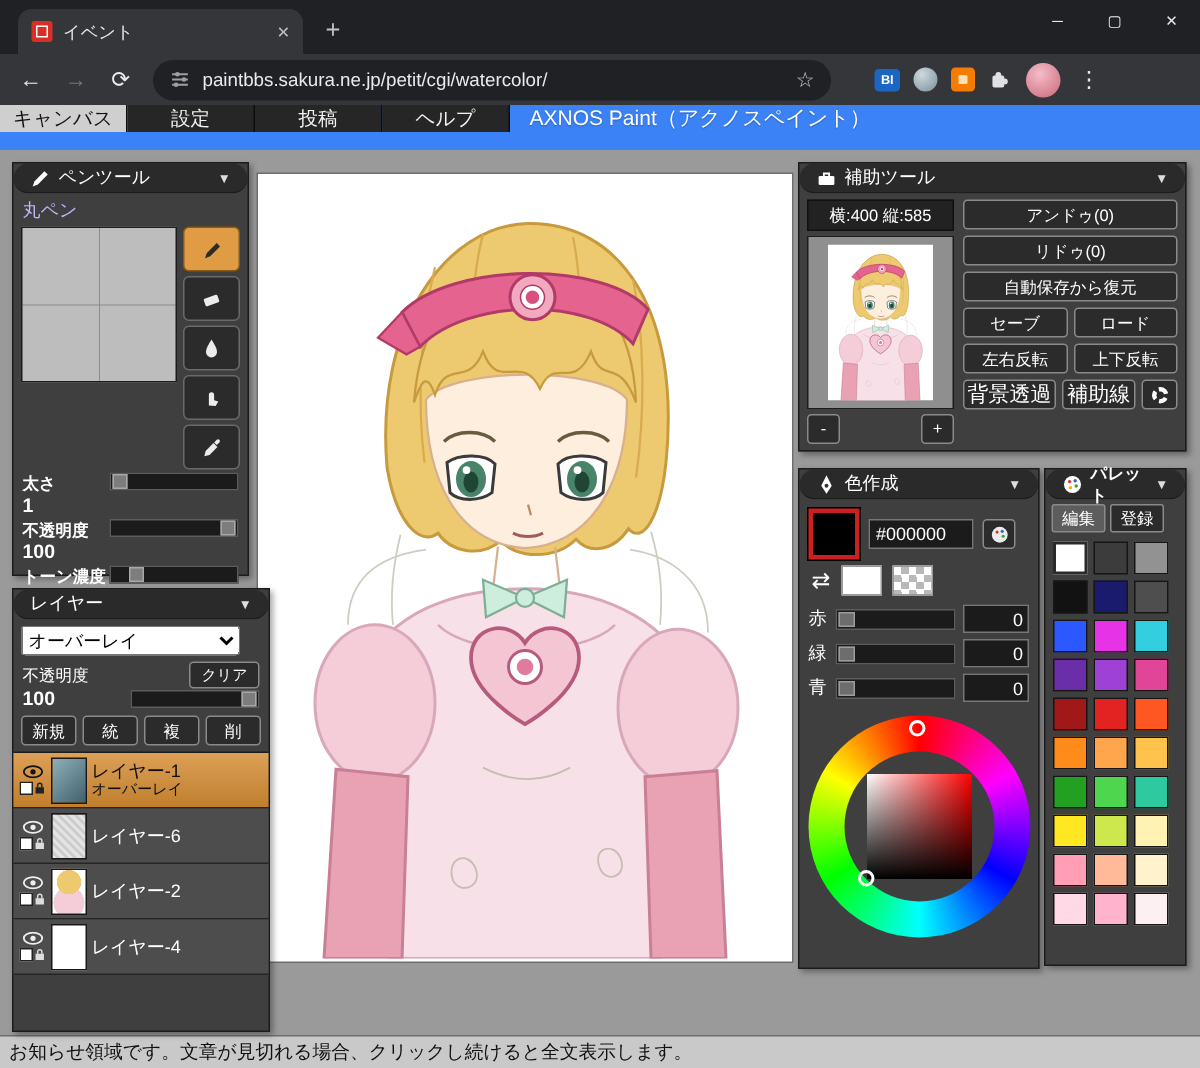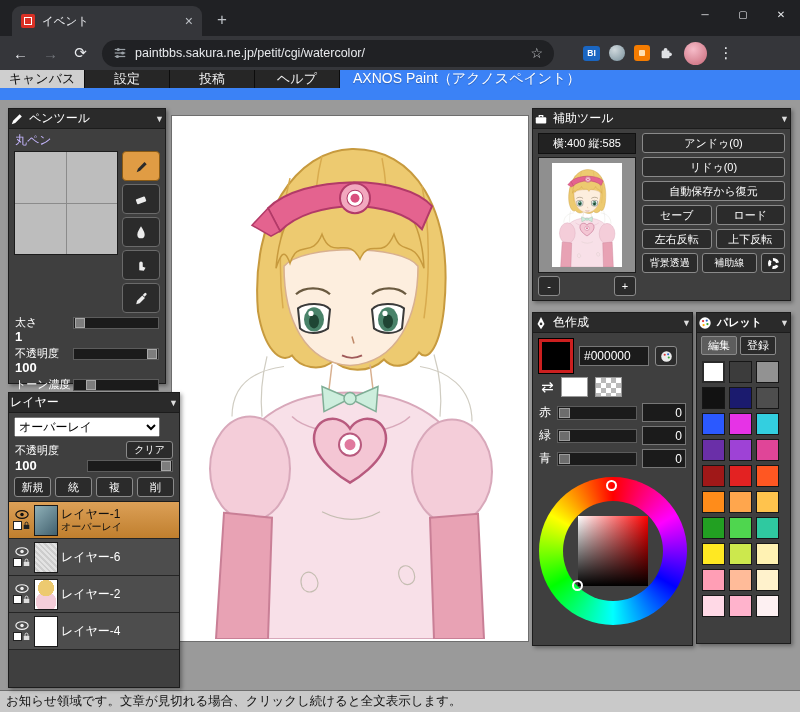--- a/index.html
+++ b/index.html
@@ -32,36 +32,36 @@
 
   
   .apptabs{height:30px;background:#3b82f6;display:flex;align-items:flex-start;}
   .apptab{width:85px;display:flex;align-items:center;justify-content:center;font-size:13px;background:#262626;color:#f2f2f2;border-right:1px solid #0c0c0c;}
   .apptab.active{background:#cfcfcf;color:#111;}
   .app-title{margin-left:13px;display:flex;align-items:center;color:#fff;font-size:14px;text-shadow:0 1px 1px rgba(0,0,0,.25);}
 
   
   .main{position:relative;height:590px;background:#9a9a9a;}
   .panel{position:absolute;background:#3f3f3f;border:1px solid #1c1c1c;box-shadow:2px 2px 4px rgba(0,0,0,.35);}
-  .phead{height:20px;background:#2a2a2a;display:flex;align-items:center;gap:5px;padding:0 1px;color:#fff;font-size:12px;border-bottom:1px solid #1c1c1c;}
+  .phead{height:20px;background:#2a2a2a;display:flex;align-items:center;gap:5px;padding:0 11px;color:#fff;font-size:12px;border-bottom:1px solid #1c1c1c;border-radius:10px;}
   .phead .tri{margin-left:auto;font-size:9px;color:#ddd;}
   .icon14{width:14px;height:14px;flex:0 0 14px;}
 
   
   #pen-panel{left:8px;top:8px;width:158px;height:276px;}
   .pen-name{color:#c4b5fd;padding:3px 6px 2px;font-size:12px;}
   .pen-body{display:flex;gap:4px;padding:0 5px;}
   .pen-preview{width:104px;height:104px;background:#bdbdbd;border:1px solid #1c1c1c;
     background-image:linear-gradient(#8b8b8b 1px,transparent 1px),linear-gradient(90deg,#8b8b8b 1px,transparent 1px);
     background-size:52px 52px;background-position:-1px -1px;}
   .tool-col{display:flex;flex-direction:column;gap:3px;}
   .tool-btn{width:38px;height:30px;background:#2b2b2b;border:1px solid #6a6a6a;border-radius:4px;display:flex;align-items:center;justify-content:center;}
   .tool-btn.active{background:#e09c44;border-color:#8a5a14;}
   .param{padding:2px 6px 0;}
-  .param-top{display:flex;align-items:center;justify-content:space-between;}
+  .param-top{display:flex;align-items:flex-start;justify-content:space-between;font-weight:bold;}
   .param-label{color:#fff;font-size:11px;}
   .pslider{width:86px;height:12px;background:#1b1b1b;border:1px solid #5c5c5c;position:relative;}
   .pslider .ph{position:absolute;top:0;width:10px;height:10px;background:#7d7d7d;border:1px solid #a8a8a8;}
   .param-value{color:#fff;font-size:13px;font-weight:bold;line-height:14px;}
   .mode-select{margin:5px 6px;width:84px;height:20px;font-size:12px;}
 
   
   #layer-panel{left:8px;top:292px;width:172px;height:296px;}
   .blend-select{margin:4px 5px 2px;width:146px;height:20px;font-size:12px;}
   .op-row{display:flex;align-items:center;justify-content:space-between;padding:2px 6px 0;}
@@ -92,21 +92,21 @@
   .aux-left{width:98px;display:flex;flex-direction:column;gap:3px;}
   .size-label{background:#222;color:#fff;font-size:11px;text-align:center;padding:2px 0;border:1px solid #111;}
   .thumb-box{height:116px;background:#8f8f8f;border:1px solid #1c1c1c;display:flex;align-items:center;justify-content:center;}
   .zoom-row{display:flex;gap:3px;}
   .aux-btn{background:#2b2b2b;color:#fff;border:1px solid #8a8a8a;border-radius:3px;font-size:11px;height:20px;display:flex;align-items:center;justify-content:center;padding:0 2px;white-space:nowrap;}
   .zoom-out,.zoom-in{width:22px;}
   .zoom-level{flex:1;margin-top:44px;}
   .aux-right{flex:1;display:flex;flex-direction:column;gap:4px;}
   .aux-row{display:flex;gap:4px;}
   .aux-row .aux-btn{flex:1;}
-  .aux-btn.small{font-size:10px;}
+  .aux-btn.small{font-size:14px;}
   .gear-btn{width:24px;flex:0 0 24px !important;}
   .gear-glyph{width:11px;height:11px;border-radius:50%;border:3px dashed #fff;}
 
   
   #color-panel{left:532px;top:212px;width:161px;height:334px;}
   .color-top{display:flex;align-items:center;gap:6px;padding:6px 6px 3px;}
   .cur-swatch{width:34px;height:34px;background:#000;border:3px solid #cc1f1f;box-shadow:0 0 0 1px #000;}
   .hex-input{width:70px;height:20px;background:#1b1b1b;color:#fff;border:1px solid #777;font-size:12px;padding:0 4px;}
   .mini-pal{width:22px;height:20px;background:#2b2b2b;border:1px solid #8a8a8a;border-radius:3px;display:flex;align-items:center;justify-content:center;}
   .swap-row{display:flex;align-items:center;gap:7px;padding:1px 8px 4px;}

